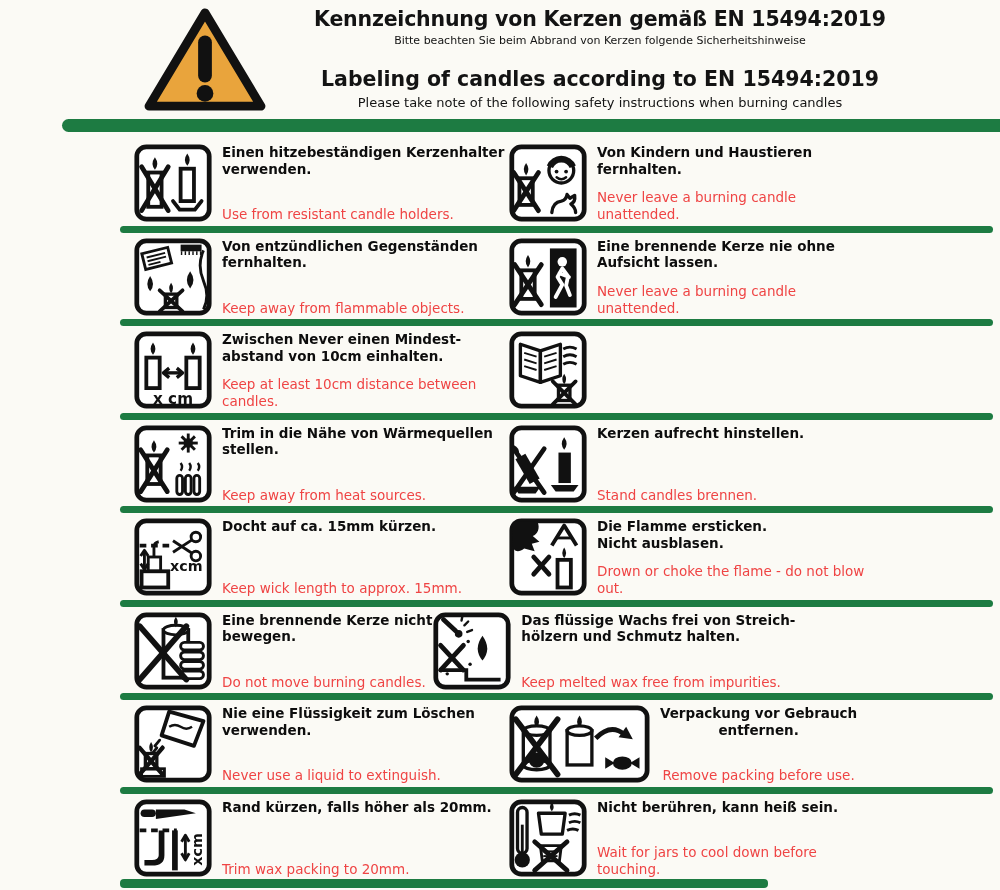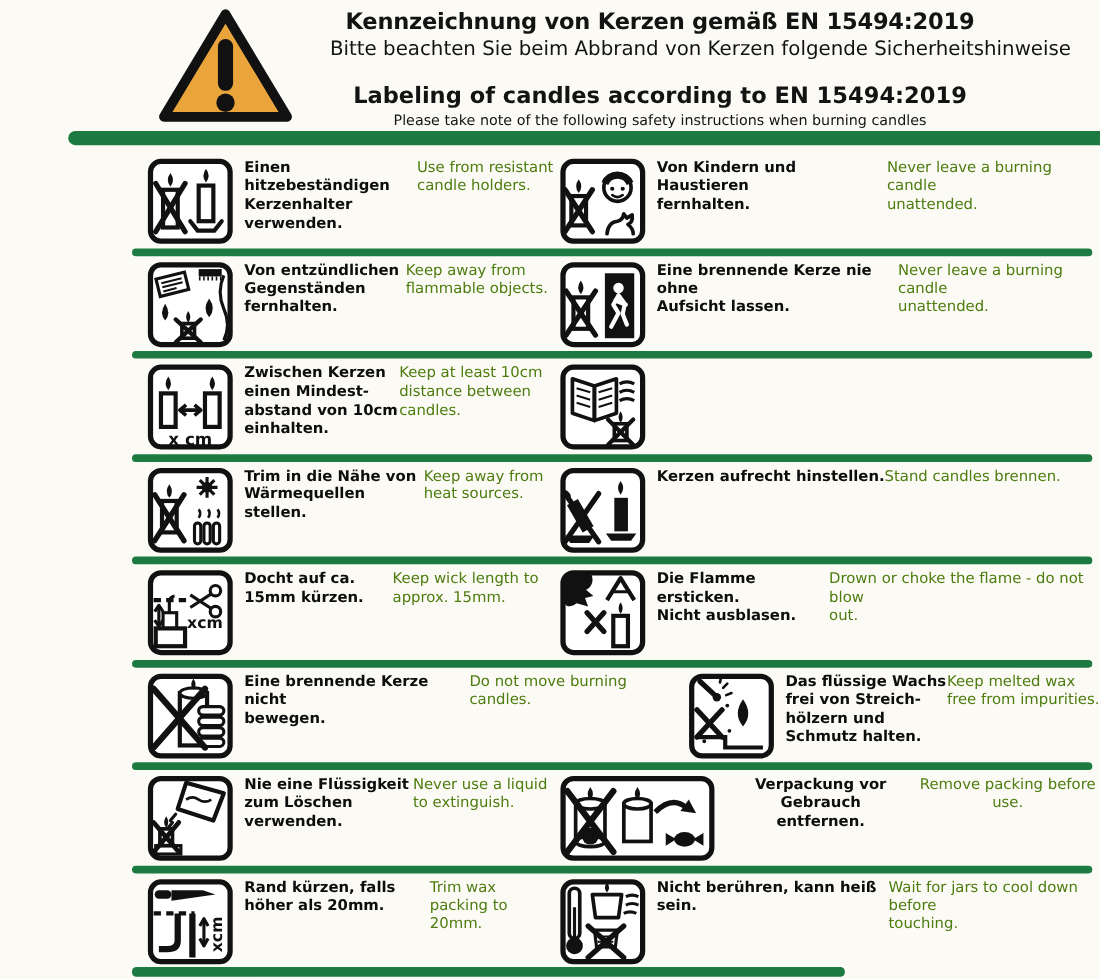--- a/index.html
+++ b/index.html
@@ -5,40 +5,40 @@
   html,body{margin:0;padding:0;background:#e9e9e9;}
   .sheet{
     position:relative;width:1000px;height:890px;margin:0 auto;
     background:#fbfaf5;overflow:hidden;
     font-family:"DejaVu Sans","Liberation Sans",sans-serif;color:#131313;
   }
   
   .hdr-triangle{position:absolute;left:141px;top:5px;width:128px;height:110px;}
   .hdr-text{position:absolute;left:300px;top:7px;width:600px;text-align:center;}
   .t1{font-size:20.5px;font-weight:bold;letter-spacing:-0.2px;white-space:nowrap;}
-  .s1{font-size:18px;margin-top:3px;white-space:nowrap;}
+  .s1{font-size:11px;margin-top:3px;white-space:nowrap;}
   .t2{font-size:20.5px;font-weight:bold;margin-top:20px;white-space:nowrap;}
   .s2{font-size:13px;margin-top:4px;white-space:nowrap;}
   
   .topbar{position:absolute;left:62px;top:119px;width:938px;height:13px;
     background:#1d7b42;border-radius:8px 0 0 8px;}
   .divider{height:7px;margin-left:120px;width:873px;background:#1d7b42;border-radius:4px;}
   .bottombar{position:absolute;left:120px;top:879px;width:648px;height:9px;
     background:#1d7b42;border-radius:4px;}
   
   .grid{position:absolute;left:0;top:139px;width:1000px;}
   .row{display:flex;height:86.5px;padding-left:133px;padding-top:4px;box-sizing:border-box;align-items:flex-start;}
   .cell{display:flex;gap:9px;}
   .c-left{width:375px;flex:none;}
   .iconbox{width:80px;height:80px;flex:none;}
   .iconbox.wide{width:143px;}
   .iconbox svg{display:block;}
-  .texts{display:flex;flex-direction:row;justify-content:space-between;min-height:78px;padding-top:1px;}
+  .texts{display:flex;flex-direction:column;justify-content:space-between;min-height:78px;padding-top:1px;}
   .de{font-weight:700;font-size:13.5px;line-height:1.25;white-space:pre-line;color:#0d0d0d;max-width:300px;}
-  .en{font-size:13.5px;line-height:1.25;white-space:pre-line;color:#4d7c0f;max-width:300px;}
+  .en{font-size:13.5px;line-height:1.25;white-space:pre-line;color:#ef4444;max-width:300px;}
   .c-right .de,.c-right .en{max-width:292px;}
   .cell.wide-cell .de,.cell.wide-cell .en{max-width:212px;text-align:center;}
 </style>
 </head>
 <body>
 
 <div class="sheet">
 
   <div class="hdr-triangle">
     <svg width="128" height="110" viewBox="0 0 130 112">
@@ -163,21 +163,21 @@
             <path d="M63 13q5 7 0 13q-5-6 0-13" fill="#111" stroke="none"></path>
             <rect x="14" y="29" width="14" height="32" stroke-width="4"></rect>
             <rect x="56" y="29" width="14" height="32" stroke-width="4"></rect>
             <line x1="33" y1="45" x2="51" y2="45" stroke-width="3.5"></line>
             <path d="M38 40l-6 5l6 5" stroke-width="3.5" stroke-linejoin="round"></path>
             <path d="M46 40l6 5l-6 5" stroke-width="3.5" stroke-linejoin="round"></path>
             <text x="42" y="78" text-anchor="middle" font-size="16" font-weight="bold" fill="#111" stroke="none" font-family="DejaVu Sans, sans-serif">x cm</text>
           </svg>
         </div>
         <div class="texts">
-          <div class="de">Zwischen Kerzen einen Mindest-
+          <div class="de">Zwischen Never einen Mindest-
 abstand von 10cm einhalten.</div>
           <div class="en">Keep at least 10cm distance between
 candles.</div>
         </div>
       </div>
       <div class="cell c-right">
         <div class="iconbox">
           <svg width="80" height="80" viewBox="0 0 84 84" fill="none" stroke="#111">
             <rect x="4" y="4" width="76" height="76" rx="10" fill="#fff" stroke-width="5"></rect>
             <path d="M13 15l21 7v33l-21-7z" stroke-width="3.5" stroke-linejoin="round"></path>

